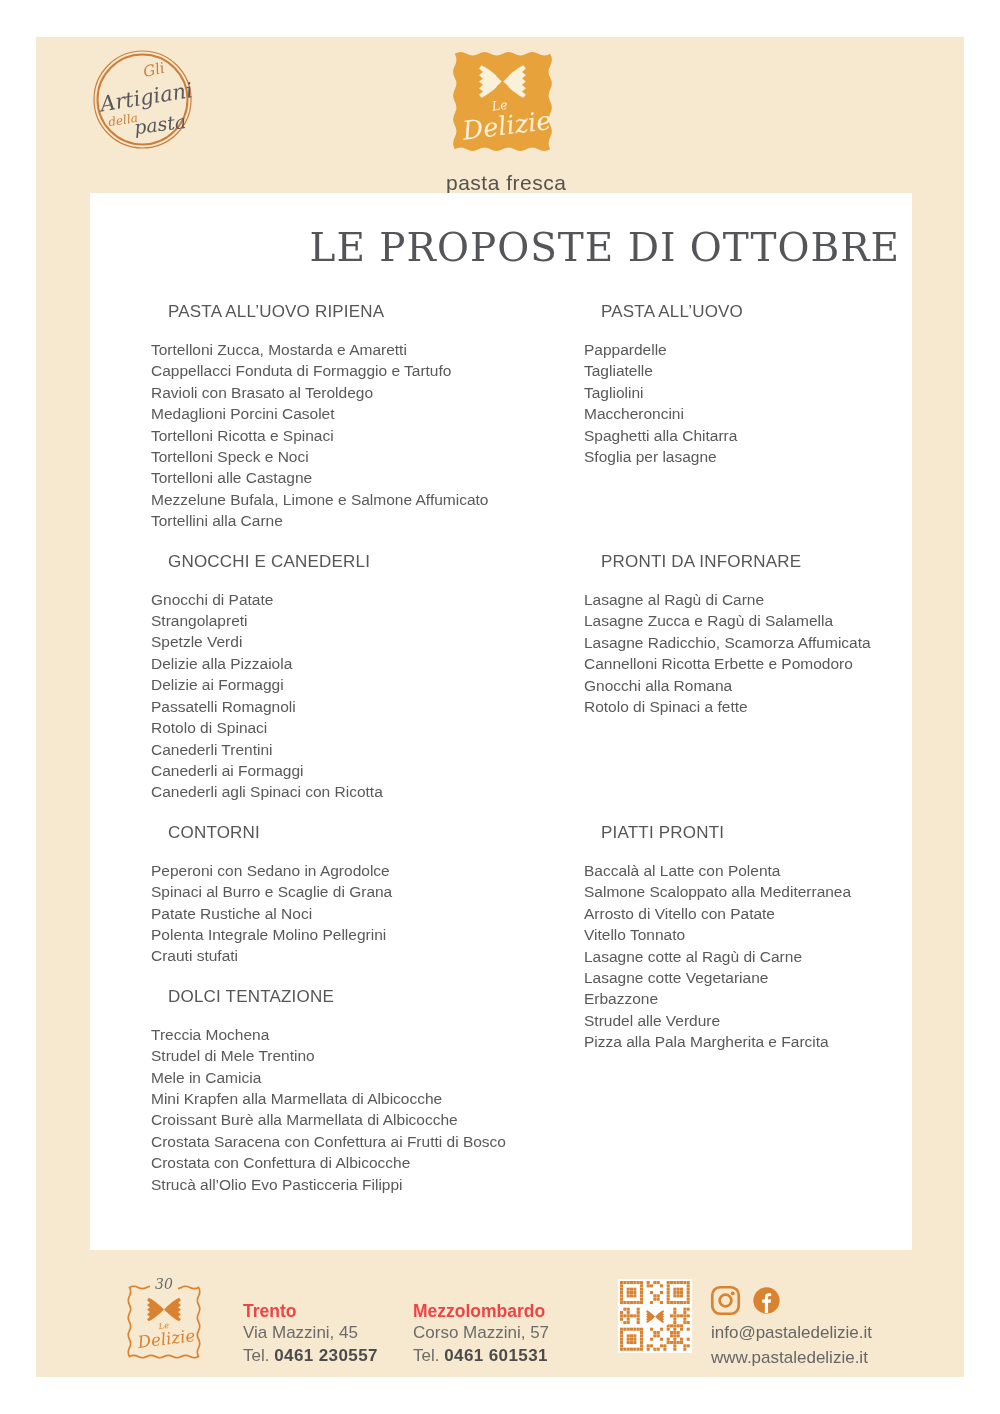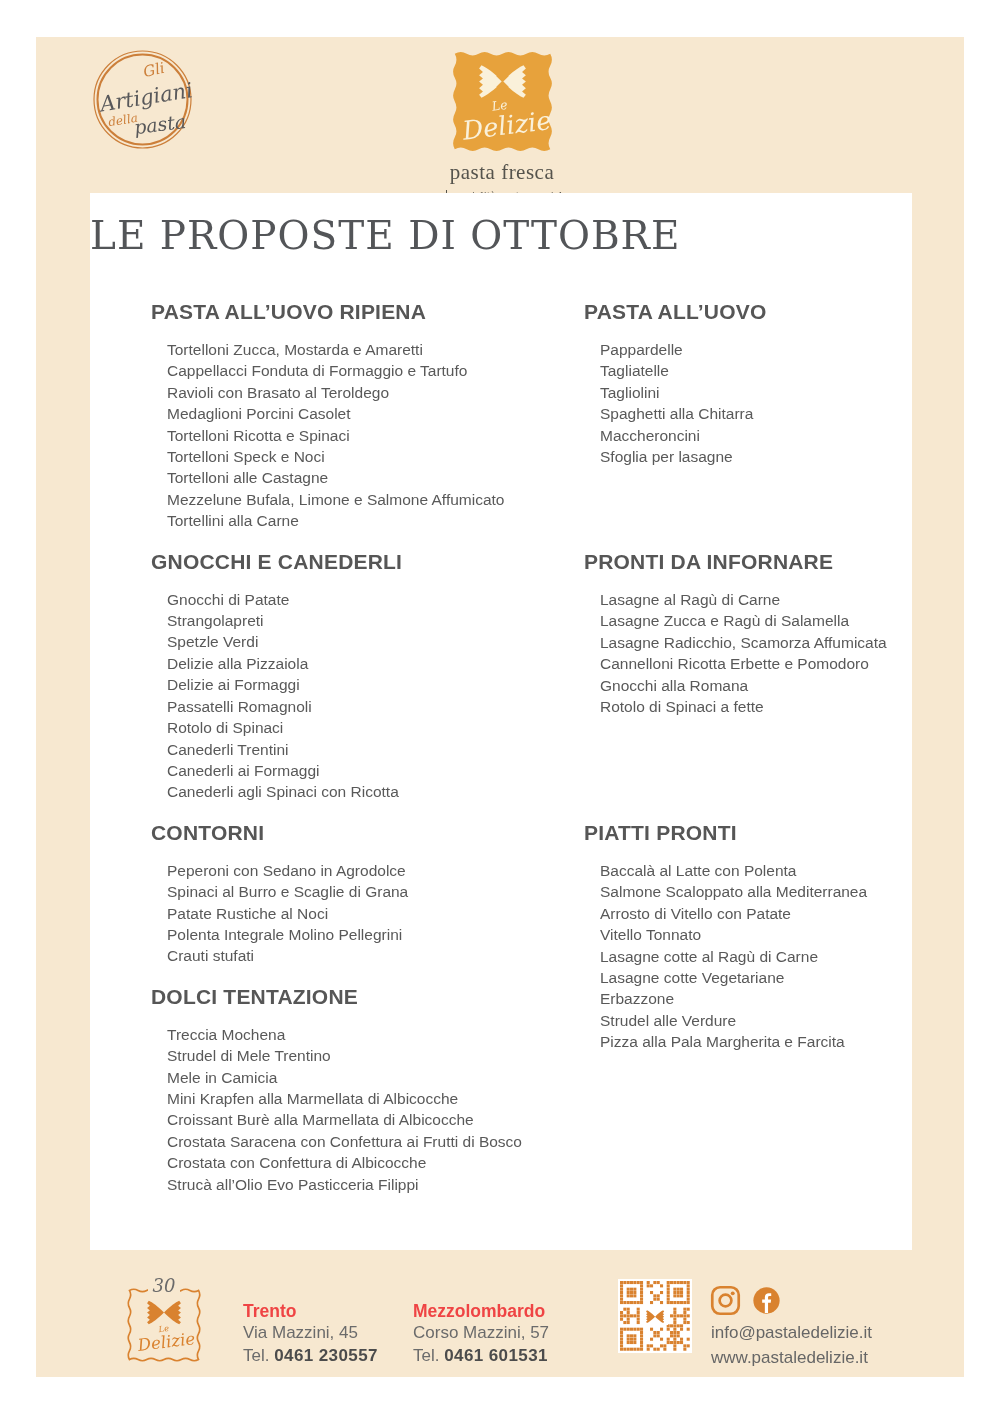--- a/index.html
+++ b/index.html
@@ -3,43 +3,43 @@
 <meta charset="utf-8">
 <style>
   html,body{margin:0;padding:0;}
   body{width:1000px;height:1414px;background:#ffffff;font-family:"Liberation Sans",sans-serif;}
   .page{position:relative;width:1000px;height:1414px;background:#ffffff;overflow:hidden;}
   .beige{position:absolute;left:36px;top:37px;width:928px;height:1340px;background:#f7e8d0;}
 
   
   .artigiani{position:absolute;left:92px;top:49px;width:101px;height:101px;}
   .delizie-top{position:absolute;left:446px;top:49px;width:112px;text-align:center;}
-  .delizie-top .sub{font-family:Liberation Serif, serif;font-size:21px;color:#55534c;letter-spacing:.5px;white-space:nowrap;margin-top:2px;}
+  .delizie-top .sub{font-family:Liberation Sans, sans-serif;font-size:21px;color:#55534c;letter-spacing:.5px;white-space:nowrap;margin-top:13px;}
   .delizie-top .tag{font-family:"DejaVu Serif",serif;font-size:9.5px;color:#55534c;border-left:1px solid #55534c;padding-left:3px;display:inline-block;line-height:11px;margin-top:1px;white-space:nowrap;}
 
   
   .panel{position:absolute;left:90px;top:193px;width:822px;height:1057px;background:#ffffff;}
-  .title{position:absolute;left:0;right:0;top:20px;margin:0;text-align:left;font-family:"DejaVu Serif",serif;
+  .title{position:absolute;left:0;right:0;top:20px;margin:12px;text-align:right;font-family:"DejaVu Serif",serif;
          font-weight:normal;font-size:39px;line-height:46px;color:#535558;letter-spacing:1px;white-space:nowrap;}
   .col{color:#595959;}
   .col-left{position:absolute;left:61px;top:108px;width:417px;}
   .col-right{position:absolute;left:478px;top:0;width:344px;height:100%;}
   .col-right .menu-section{position:absolute;left:16px;width:100%;}
   .col-right .menu-section:nth-of-type(1){top:108px}
   .col-right .menu-section:nth-of-type(2){top:358px}
   .col-right .menu-section:nth-of-type(3){top:629px}
   .menu-section{margin:0 0 19px 0;}
-  .menu-section h3{margin:0 0 16px 0;font-size:21px;line-height:22px;font-weight:700;color:#565656;letter-spacing:.2px;}
-  .menu-section ul{margin:16px;padding:0;list-style:none;}
+  .menu-section h3{margin:0 0 16px 17px;font-size:17px;line-height:22px;font-weight:400;color:#565656;letter-spacing:.2px;}
+  .menu-section ul{margin:0;padding:0;list-style:none;}
   .menu-section li{font-size:15.5px;line-height:21.4px;color:#595959;}
 
   
   .footer-logo{position:absolute;left:121px;top:1266px;width:86px;text-align:center;}
   .footer-logo .anniv{position:relative;z-index:2;display:inline-block;transform:translateY(9px);
-        font-family:"DejaVu Serif",serif;font-style:italic;font-size:18px;color:#6a6a6a;background:#f7e8d0;padding:0 5px;}
+        font-family:"DejaVu Serif",serif;font-style:italic;font-size:14px;color:#6a6a6a;background:#f7e8d0;padding:0 5px;}
   .loc{position:absolute;top:1300px;line-height:22.4px;font-size:17px;color:#6b6b6b;}
   .loc-trento{left:243px;}
   .loc-mezzo{left:413px;}
   .loc .city{font-weight:700;color:#ef4444;font-size:17.5px;}
   .loc .tel b{color:#4c4c4c;font-weight:700;letter-spacing:.4px;}
   .qr{position:absolute;left:618px;top:1279px;width:74px;height:74px;}
   .ig{position:absolute;left:710px;top:1285px;width:31px;height:31px;}
   .fb{position:absolute;left:752px;top:1286px;width:29px;height:29px;}
   .contact{position:absolute;left:711px;top:1320px;font-size:17px;line-height:25px;color:#666666;}
 </style>
@@ -131,22 +131,22 @@
           </ul>
         </section>
       </div>
     <div class="col col-right">
         <section class="menu-section">
           <h3>PASTA ALL’UOVO</h3>
           <ul>
             <li>Pappardelle</li>
             <li>Tagliatelle</li>
             <li>Tagliolini</li>
+            <li>Maccheroncini</li>
             <li>Spaghetti alla Chitarra</li>
-            <li>Maccheroncini</li>
             <li>Sfoglia per lasagne</li>
           </ul>
         </section>
         <section class="menu-section">
           <h3>PRONTI DA INFORNARE</h3>
           <ul>
             <li>Lasagne al Ragù di Carne</li>
             <li>Lasagne Zucca e Ragù di Salamella</li>
             <li>Lasagne Radicchio, Scamorza Affumicata</li>
             <li>Cannelloni Ricotta Erbette e Pomodoro</li>

